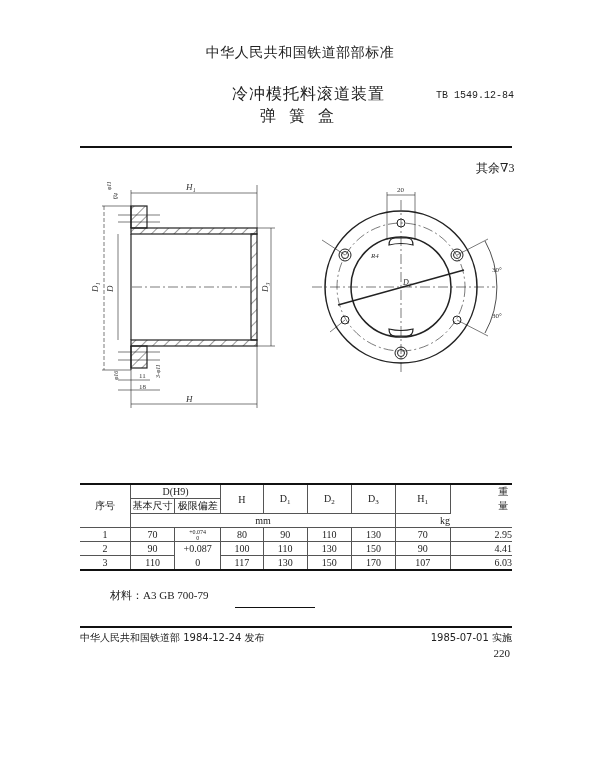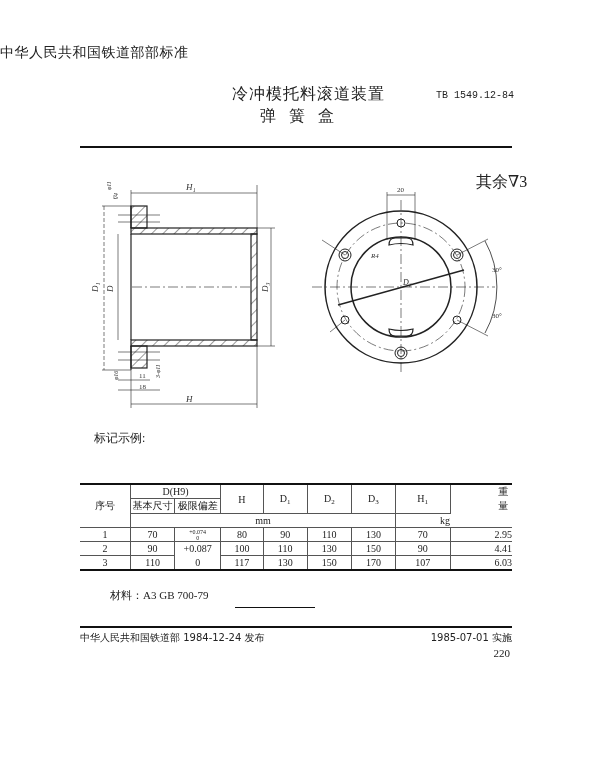--- a/index.html
+++ b/index.html
@@ -1,23 +1,23 @@
 <!DOCTYPE html>
 <html><head>
 <meta charset="utf-8">
 <style>
   html,body{margin:0;padding:0;background:#fff;}
   body{width:600px;height:776px;position:relative;overflow:hidden;color:#222;font-family:"Liberation Serif","DejaVu Serif",serif;}
   .abs{position:absolute;}
-  .org{left:0;width:600px;top:44px;text-align:left;font-family:"DejaVu Sans",sans-serif;font-size:14px;letter-spacing:0.5px;color:#222;}
+  .org{left:0;width:600px;top:44px;text-align:center;font-family:"DejaVu Sans",sans-serif;font-size:14px;letter-spacing:0.5px;color:#222;}
   .title1{left:232px;top:84px;font-family:"DejaVu Sans",sans-serif;font-size:16px;letter-spacing:1px;}
   .title2{left:260px;top:106px;font-family:"DejaVu Sans",sans-serif;font-size:16px;letter-spacing:13px;}
   .stdno{left:436px;top:90px;font-family:"Liberation Mono","DejaVu Sans Mono",monospace;font-size:10px;}
   .rule-top{left:80px;top:146px;width:432px;height:0;border-top:2px solid #111;}
-  .rough{left:476px;top:172px;font-size:16px;}
+  .rough{left:476px;top:160px;font-size:12px;}
   .drawing{left:86px;top:172px;}
   .example{left:94px;top:430px;font-size:12px;line-height:16px;}
   .example .l2{padding-left:14px;}
   .example .l3{padding-left:38px;}
   table.spec{position:absolute;left:80px;top:483px;width:432px;border-collapse:collapse;font-size:10px;text-align:center;}
   table.spec td,table.spec th{border:1px solid #555;font-weight:normal;padding:0;height:13px;}
   table.spec tr.toprow td{border-top:2px solid #111;}
   table.spec tr.lastrow td{border-bottom:2px solid #111;}
   table.spec .first{border-left:none;}
   table.spec .last{border-right:none;padding-left:44px;}
@@ -132,21 +132,20 @@
   <g font-family="Liberation Serif, serif" font-size="7" fill="#333">
     <text x="397" y="192">20</text>
     <text x="371" y="258" font-style="italic">R4</text>
     <text x="403" y="285" font-style="italic" font-size="8">D₂</text>
     <text x="492" y="272">30°</text>
     <text x="492" y="318">30°</text>
   </g>
 </svg>
 
 <div class="abs example">
-  <div>标记示例:</div>
 </div>
 
 <table class="spec">
   <tbody>
       <tr class="toprow">
     <td rowspan="3" class="first" style="width:57px">序号</td>
     <td colspan="2">D(H9)</td>
     <td rowspan="2" style="width:46px">H</td>
     <td rowspan="2" style="width:48px"><span>D</span><span class="sub">1</span></td>
     <td rowspan="2" style="width:48px"><span>D</span><span class="sub">2</span></td>

